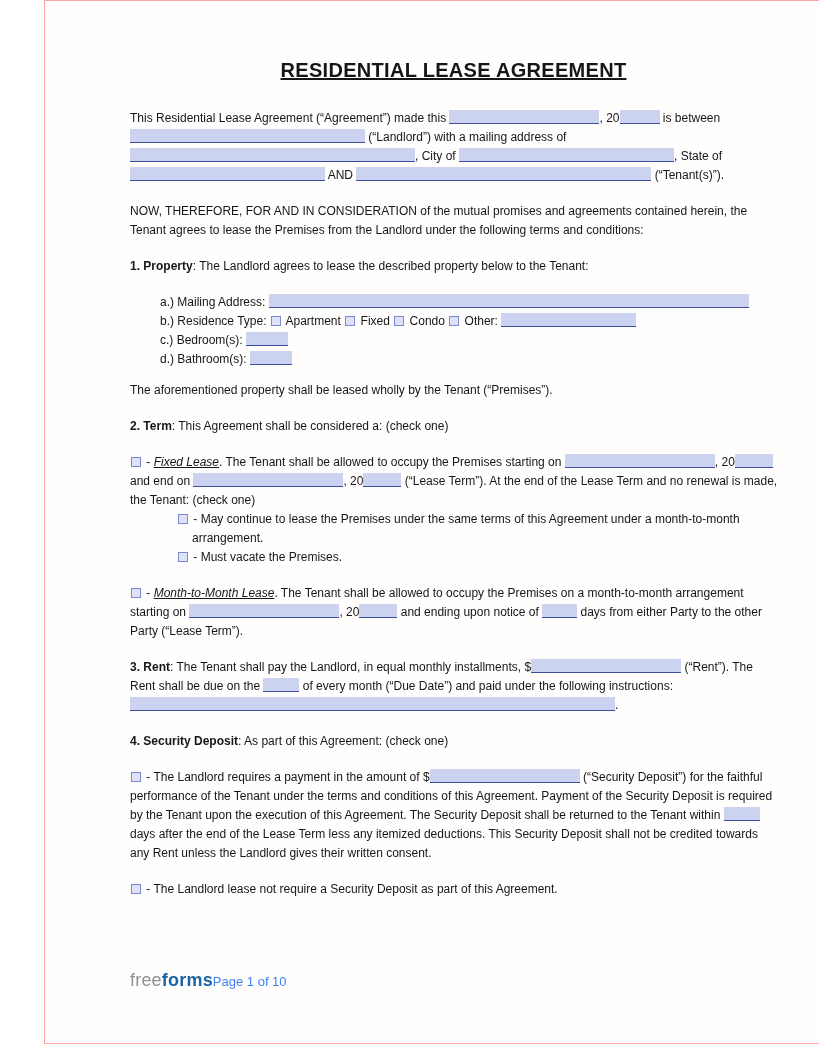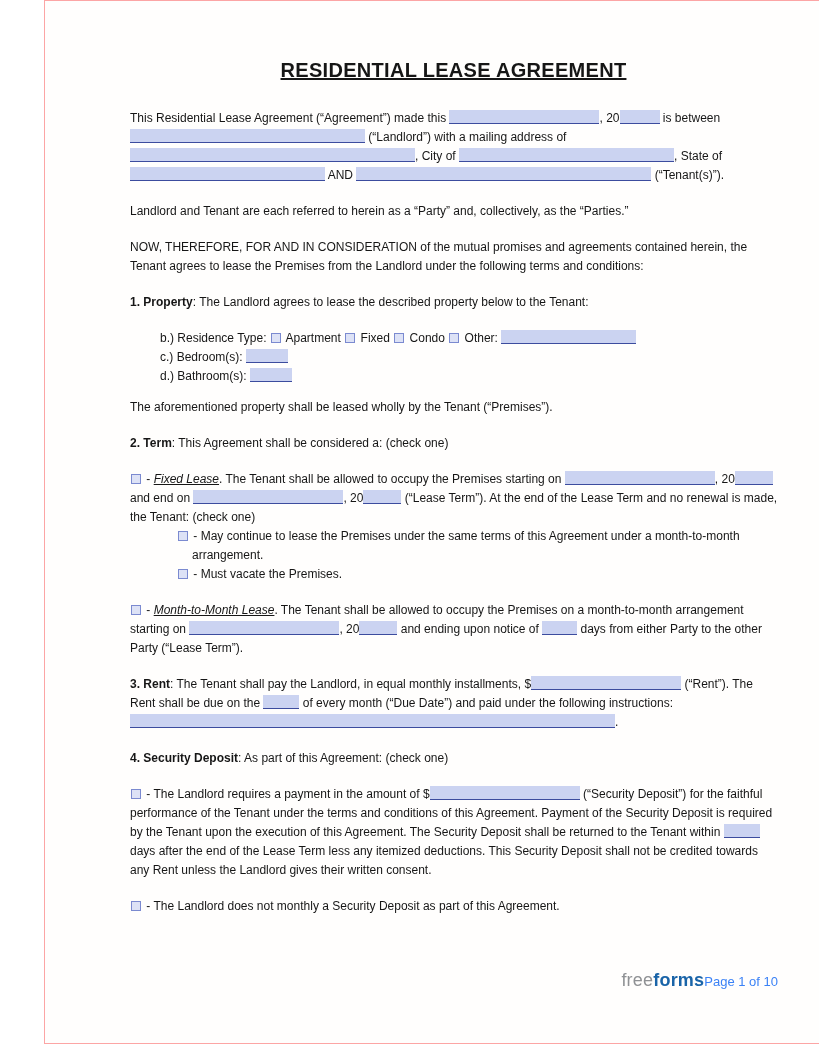--- a/index.html
+++ b/index.html
@@ -54,51 +54,51 @@
     width:10px;height:10px;
     background:var(--check-fill);
     border:1px solid var(--check-border);
     vertical-align:-1px;
     margin:0 2px 0 1px;
   }
   .footer{
     position:absolute;
     left:85px;right:84px;bottom:52px;
     display:flex;
-    justify-content:flex-end;
+    justify-content:flex-start;
     align-items:baseline;
   }
   .brand{font-size:18px;letter-spacing:.2px;}
   .brand-free{color:var(--brand-gray);font-weight:500;}
   .brand-forms{color:var(--brand-blue);font-weight:700;}
   .page-number{font-size:13px;color:#3b82f6;}
 </style>
 </head>
 <body>
 
 <div class="page">
   <h1 class="title">RESIDENTIAL LEASE AGREEMENT</h1>
 
   <div class="doc-body">
       <p class="block"><span>This Residential Lease Agreement (“Agreement”) made this </span><span class="blank-field" style="width: 150px;"></span><span>, 20</span><span class="blank-field" style="width: 40px;"></span><span> is between </span><span class="blank-field" style="width: 235px;"></span><span> (“Landlord”) with a mailing address of </span><span class="blank-field" style="width: 285px;"></span><span>, City of </span><span class="blank-field" style="width: 215px;"></span><span>, State of </span><span class="blank-field" style="width: 195px;"></span><span> AND </span><span class="blank-field" style="width: 295px;"></span><span> (“Tenant(s)”).</span></p>
-      <p class="block"><span>Landlord and Tenant are each referred to herein as a “Party” and, collectively, as the “Parties.”</span></p>
       <p class="block"><span>NOW, THEREFORE, FOR AND IN CONSIDERATION of the mutual promises and agreements contained herein, the Tenant agrees to lease the Premises from the Landlord under the following terms and conditions:</span></p>
       <p class="block"><span class="bold">1. Property</span><span>: The Landlord agrees to lease the described property below to the Tenant:</span></p>
+      <p class="block indent-1 m0"><span>a.) Mailing Address: </span><span class="blank-field" style="width: 480px;"></span></p>
       <p class="block indent-1 m0"><span>b.) Residence Type: </span><span class="checkbox"></span><span> Apartment </span><span class="checkbox"></span><span> Fixed </span><span class="checkbox"></span><span> Condo </span><span class="checkbox"></span><span> Other: </span><span class="blank-field" style="width: 135px;"></span></p>
       <p class="block indent-1 m0"><span>c.) Bedroom(s): </span><span class="blank-field" style="width: 42px;"></span></p>
       <p class="block indent-1 m12"><span>d.) Bathroom(s): </span><span class="blank-field" style="width: 42px;"></span></p>
       <p class="block"><span>The aforementioned property shall be leased wholly by the Tenant (“Premises”).</span></p>
       <p class="block"><span class="bold">2. Term</span><span>: This Agreement shall be considered a: (check one)</span></p>
       <p class="block m0"><span class="checkbox"></span><span> - </span><span class="italic-underline">Fixed Lease</span><span>. The Tenant shall be allowed to occupy the Premises starting on </span><span class="blank-field" style="width: 150px;"></span><span>, 20</span><span class="blank-field" style="width: 38px;"></span><span> and end on </span><span class="blank-field" style="width: 150px;"></span><span>, 20</span><span class="blank-field" style="width: 38px;"></span><span> (“Lease Term”). At the end of the Lease Term and no renewal is made, the Tenant: (check one)</span></p>
       <p class="block indent-2 m0"><span class="checkbox"></span><span> - May continue to lease the Premises under the same terms of this Agreement under a month-to-month arrangement.</span></p>
       <p class="block indent-2"><span class="checkbox"></span><span> - Must vacate the Premises.</span></p>
       <p class="block"><span class="checkbox"></span><span> - </span><span class="italic-underline">Month-to-Month Lease</span><span>. The Tenant shall be allowed to occupy the Premises on a month-to-month arrangement starting on </span><span class="blank-field" style="width: 150px;"></span><span>, 20</span><span class="blank-field" style="width: 38px;"></span><span> and ending upon notice of </span><span class="blank-field" style="width: 35px;"></span><span> days from either Party to the other Party (“Lease Term”).</span></p>
       <p class="block"><span class="bold">3. Rent</span><span>: The Tenant shall pay the Landlord, in equal monthly installments, $</span><span class="blank-field" style="width: 150px;"></span><span> (“Rent”). The Rent shall be due on the </span><span class="blank-field" style="width: 36px;"></span><span> of every month (“Due Date”) and paid under the following instructions: </span><span class="blank-field" style="width: 485px;"></span><span>.</span></p>
       <p class="block"><span class="bold">4. Security Deposit</span><span>: As part of this Agreement: (check one)</span></p>
       <p class="block"><span class="checkbox"></span><span> - The Landlord requires a payment in the amount of $</span><span class="blank-field" style="width: 150px;"></span><span> (“Security Deposit”) for the faithful performance of the Tenant under the terms and conditions of this Agreement. Payment of the Security Deposit is required by the Tenant upon the execution of this Agreement. The Security Deposit shall be returned to the Tenant within </span><span class="blank-field" style="width: 36px;"></span><span> days after the end of the Lease Term less any itemized deductions. This Security Deposit shall not be credited towards any Rent unless the Landlord gives their written consent.</span></p>
-      <p class="block"><span class="checkbox"></span><span> - The Landlord does not monthly a Security Deposit as part of this Agreement.</span></p>
+      <p class="block"><span class="checkbox"></span><span> - The Landlord lease not require a Security Deposit as part of this Agreement.</span></p>
     </div>
 
   <div class="footer">
     <div class="brand"><span class="brand-free">free</span><span class="brand-forms">forms</span></div>
     <div class="page-number">Page 1 of 10</div>
   </div>
 </div>
 
 </body></html>

